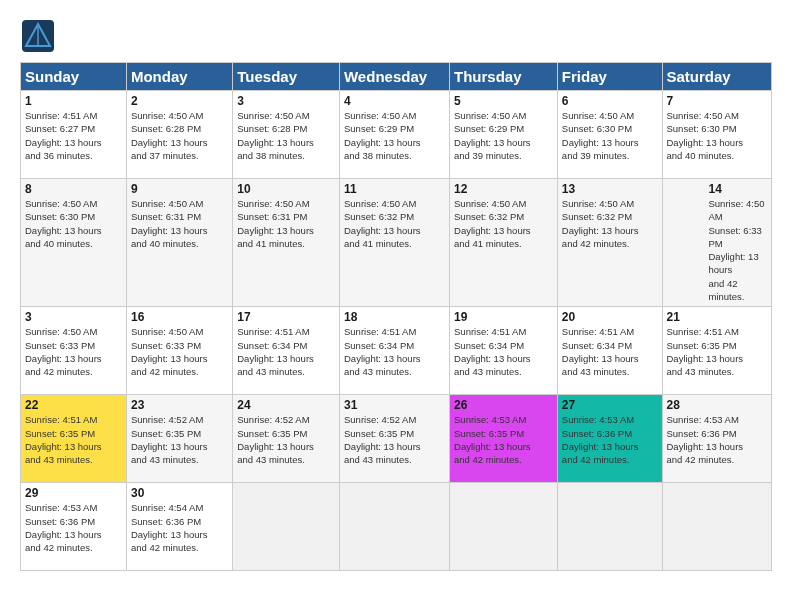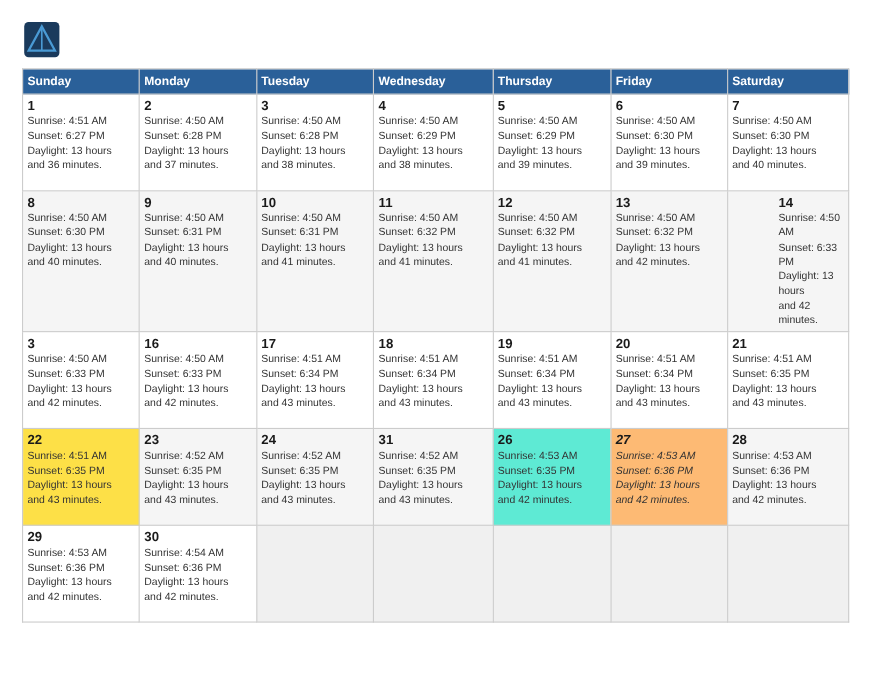--- a/index.html
+++ b/index.html
@@ -40,21 +40,21 @@
     .calendar {
       width: 100%;
       border-collapse: collapse;
       font-size: 10px;
     }
     .calendar th {
       background: #2a6099;
       color: #fff;
       padding: 5px 4px;
       text-align: left;
-      font-size: 11px;
+      font-size: 15px;
       font-weight: bold;
       border: 1px solid #ccc;
     }
     .calendar td {
       border: 1px solid #ccc;
       vertical-align: top;
       padding: 3px 4px;
       width: 113px;
       height: 88px;
       background: #fff;
@@ -294,28 +294,28 @@
 Daylight: 13 hours
 and 43 minutes.</div>
           </td>
           <td style="background: rgb(245, 245, 245);">
             <span class="day-num">31</span>
             <div class="day-info" style="white-space: pre-line;">Sunrise: 4:52 AM
 Sunset: 6:35 PM
 Daylight: 13 hours
 and 43 minutes.</div>
           </td>
-          <td style="background: #5eead4;">
+          <td style="background: #d946ef;">
             <span class="day-num">26</span>
             <div class="day-info" style="white-space: pre-line;">Sunrise: 4:53 AM
 Sunset: 6:35 PM
 Daylight: 13 hours
 and 42 minutes.</div>
           </td>
-          <td style="background: #fdba74; font-style: italic;">
+          <td style="background: #14b8a6;">
             <span class="day-num">27</span>
             <div class="day-info" style="white-space: pre-line;">Sunrise: 4:53 AM
 Sunset: 6:36 PM
 Daylight: 13 hours
 and 42 minutes.</div>
           </td>
           <td style="background: rgb(245, 245, 245);">
             <span class="day-num">28</span>
             <div class="day-info" style="white-space: pre-line;">Sunrise: 4:53 AM
 Sunset: 6:36 PM

